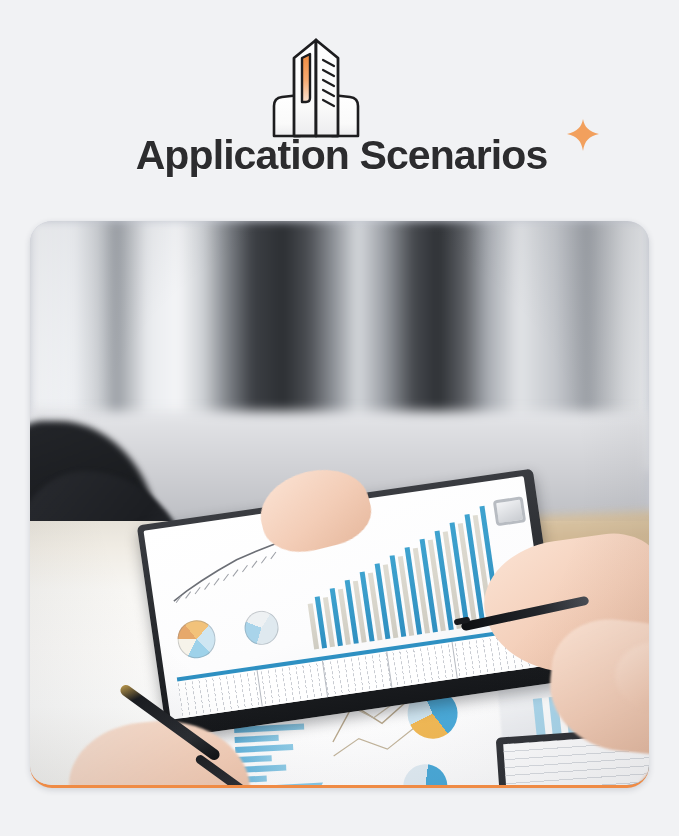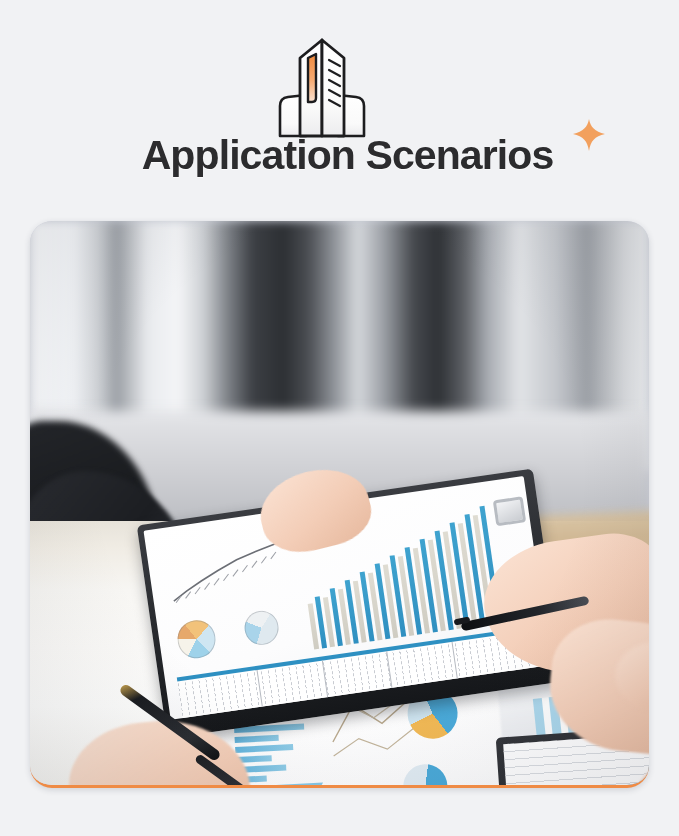--- a/index.html
+++ b/index.html
@@ -13,21 +13,21 @@
 
   body {
     background: #f1f2f4;
     font-family: "Liberation Sans", "DejaVu Sans", sans-serif;
     position: relative;
   }
 
   
   .header {
     position: absolute;
-    left: 8px; top: 0;
+    left: 2px; top: 0;
     width: 627px;
     height: 212px;
   }
 
   .building-icon {
     position: absolute;
     left: 50%;
     transform: translateX(-50%);
     top: 36px;
     width: 120px;

